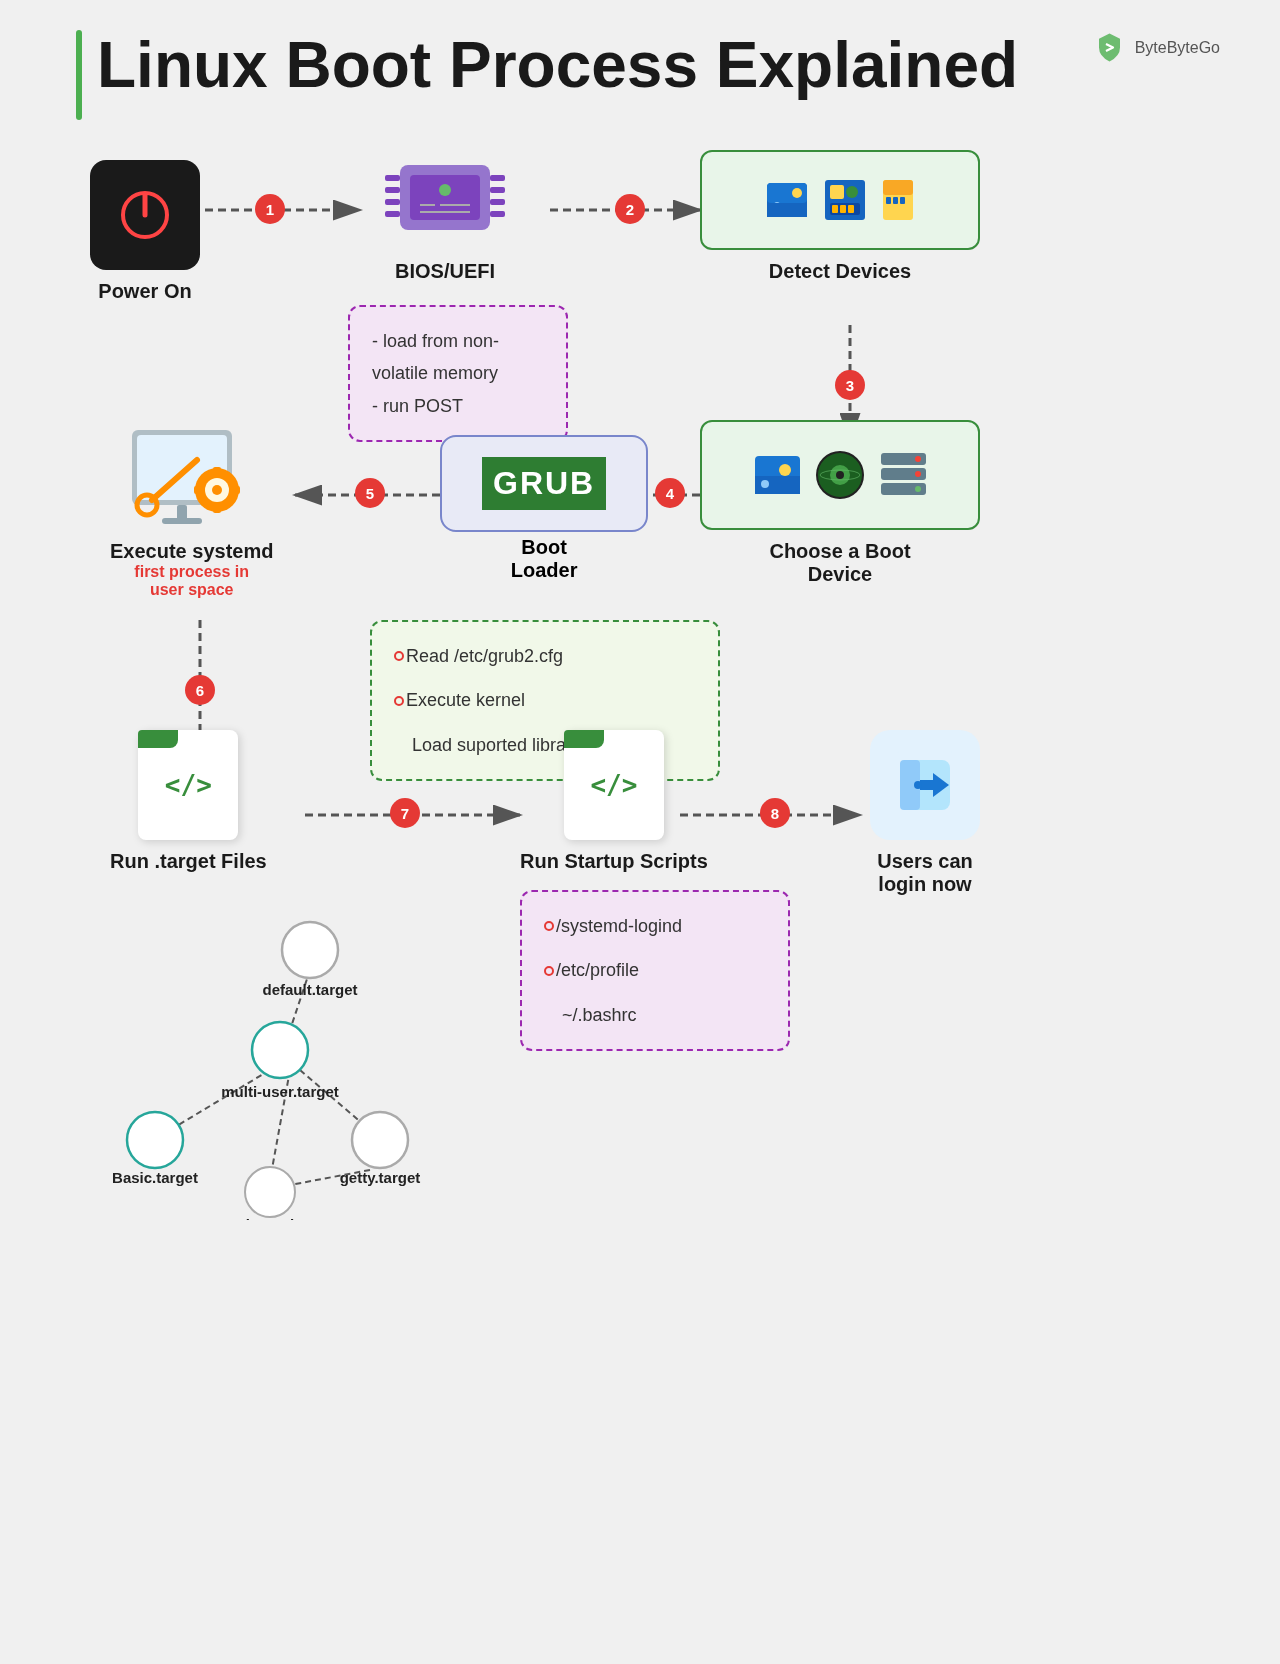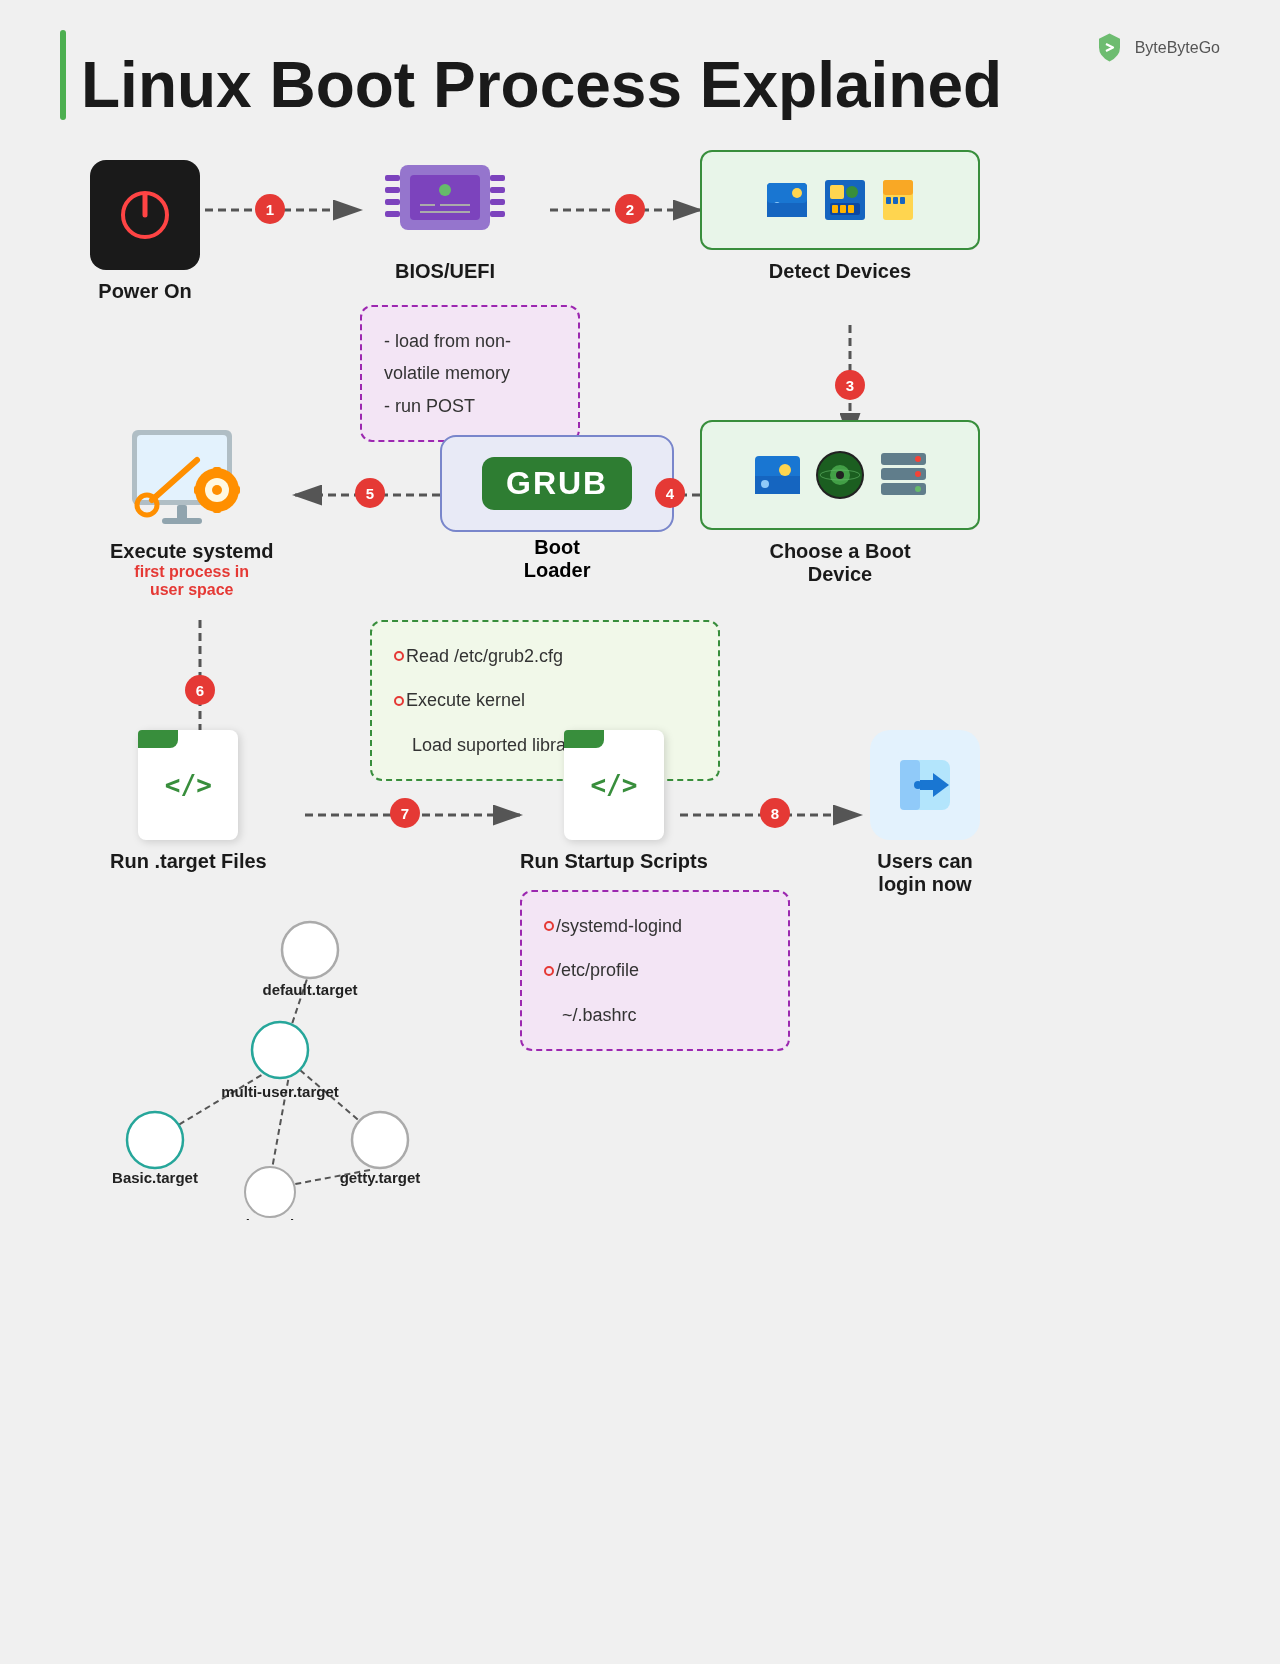--- a/index.html
+++ b/index.html
@@ -14,23 +14,24 @@
     .page-container {
       width: 1280px;
       min-height: 1664px;
       background: #f0f0f0;
       padding: 30px 60px;
       position: relative;
     }
     
     .title-section {
       display: flex;
-      align-items: flex-end;
+      align-items: flex-start;
       margin-bottom: 10px;
       position: relative;
+      margin-left: 16px;
     }
     .title-bar {
       width: 6px;
       height: 90px;
       background: #4CAF50;
       border-radius: 3px;
       margin-right: 15px;
       flex-shrink: 0;
     }
     .title-text {
@@ -323,21 +324,21 @@
 
         <circle cx="65" cy="40" r="6" fill="#66bb6a"></circle>
 
         <line x1="40" y1="55" x2="55" y2="55" stroke="#aaa" stroke-width="2"></line>
         <line x1="60" y1="55" x2="90" y2="55" stroke="#aaa" stroke-width="2"></line>
         <line x1="40" y1="62" x2="90" y2="62" stroke="#aaa" stroke-width="2"></line>
       </svg>
       <div class="node-label">BIOS/UEFI</div>
     </div>
 
-    <div class="abs info-box" style="left:300px;top:175px;width:220px">
+    <div class="abs info-box" style="left:288px;top:175px;width:220px">
       <div>- load from non-</div>
       <div>volatile memory</div>
       <div>- run POST</div>
     </div>
 
     <div class="abs node-box" style="left:640px;top:20px">
       <div class="detect-box">
 
         <svg width="50" height="50" viewBox="0 0 50 50">
           <rect x="5" y="8" width="40" height="34" rx="4" fill="#1565c0"></rect>
@@ -393,21 +394,21 @@
           <circle cx="42" cy="11" r="3" fill="#f44336"></circle>
           <circle cx="42" cy="26" r="3" fill="#f44336"></circle>
           <circle cx="42" cy="41" r="3" fill="#66bb6a"></circle>
         </svg>
       </div>
       <div class="node-label" style="max-width:280px">Choose a Boot<br>Device</div>
     </div>
 
     <div class="abs node-box" style="left:380px;top:305px">
       <div style="background:#e8eaf6;border:2px solid #7986cb;border-radius:16px;padding:20px 40px;">
-        <div style="background:#2e7d32;border-radius:12px;padding:8px 24px;display:inline-block;">
+        <div style="background:#2e7d32;border-radius:0;padding:8px 11px;display:inline-block;">
           <span style="color:white;font-size:32px;font-weight:900;letter-spacing:2px">GRUB</span>
         </div>
       </div>
       <div style="font-size:20px;font-weight:700;text-align:center;margin-top:4px">Boot<br>Loader</div>
     </div>
 
     <div class="abs node-box" style="left:50px;top:280px">
       <svg width="140" height="120" viewBox="0 0 140 120">
 
         <rect x="10" y="20" width="100" height="75" rx="6" fill="#b0bec5"></rect>

